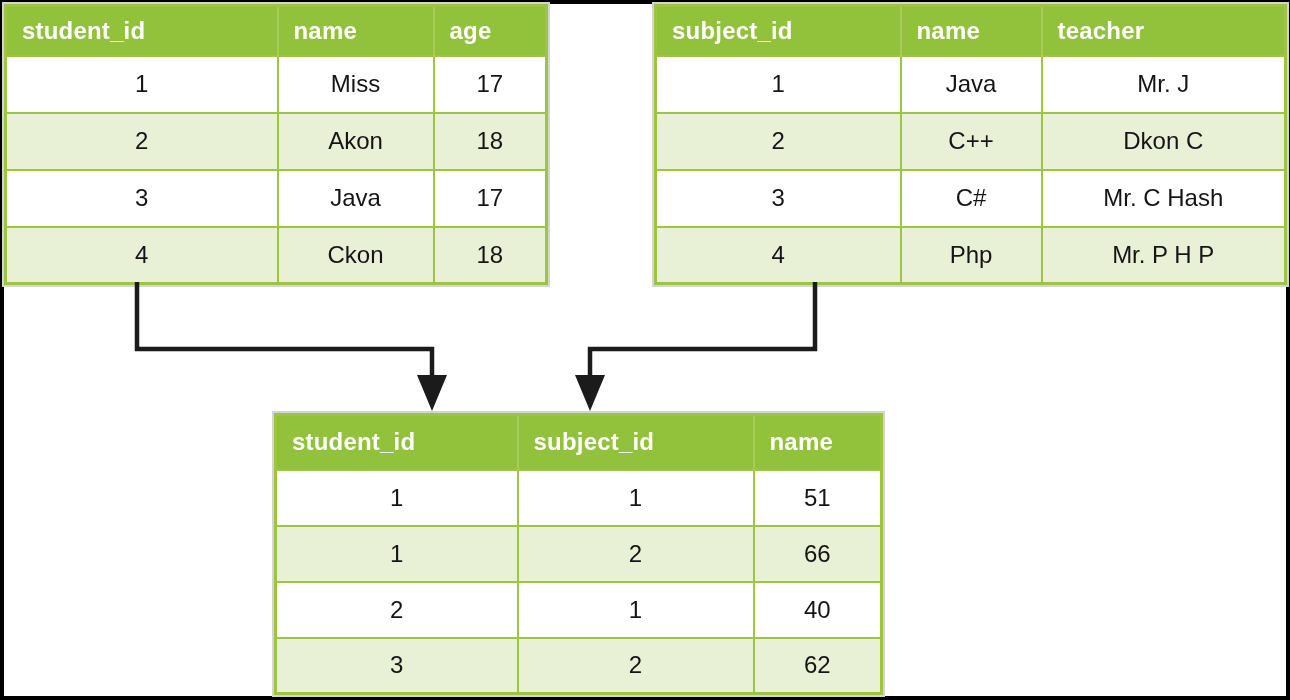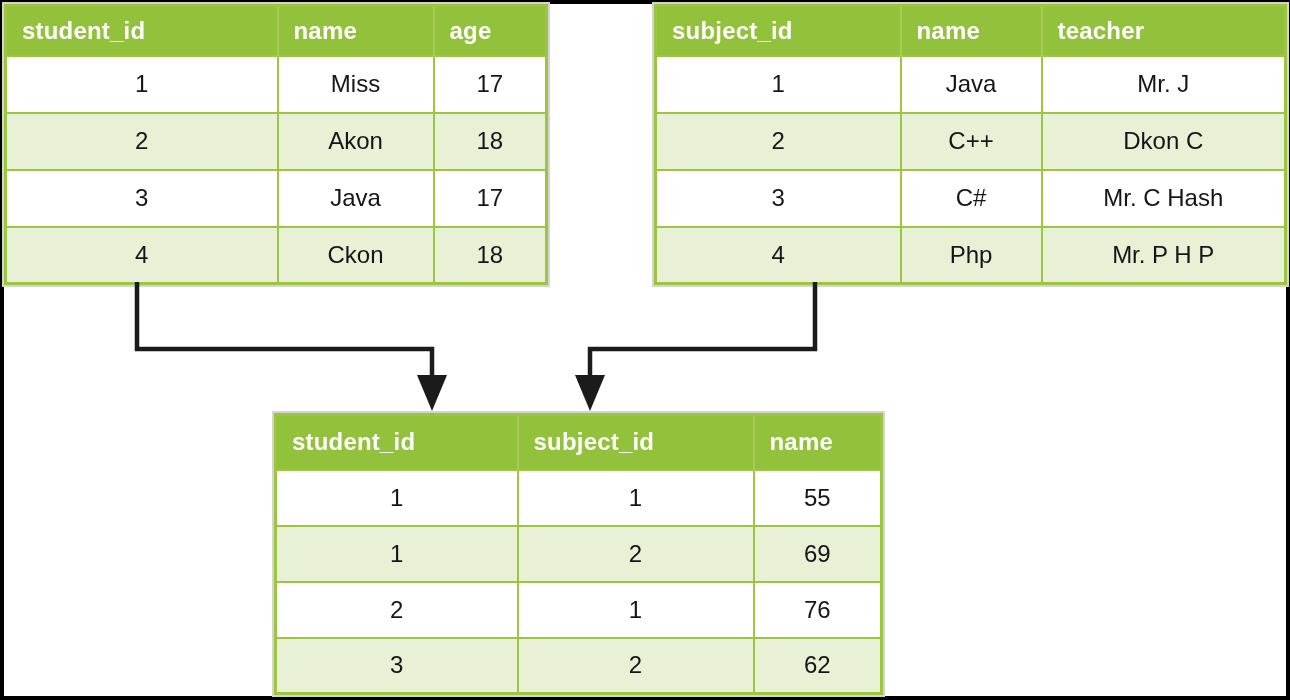--- a/index.html
+++ b/index.html
@@ -169,31 +169,31 @@
       <tr>
         <th>student_id</th>
         <th>subject_id</th>
         <th>name</th>
       </tr>
     </thead>
     <tbody>
       <tr>
         <td>1</td>
         <td>1</td>
-        <td>55</td>
-      </tr>
-      <tr>
-        <td>1</td>
-        <td>2</td>
-        <td>69</td>
-      </tr>
-      <tr>
-        <td>2</td>
-        <td>1</td>
-        <td>76</td>
+        <td>51</td>
+      </tr>
+      <tr>
+        <td>1</td>
+        <td>2</td>
+        <td>66</td>
+      </tr>
+      <tr>
+        <td>2</td>
+        <td>1</td>
+        <td>40</td>
       </tr>
       <tr>
         <td>3</td>
         <td>2</td>
         <td>62</td>
       </tr>
     </tbody>
   </table>
 
   <svg class="connectors" viewBox="0 0 1282 692" xmlns="http://www.w3.org/2000/svg">

